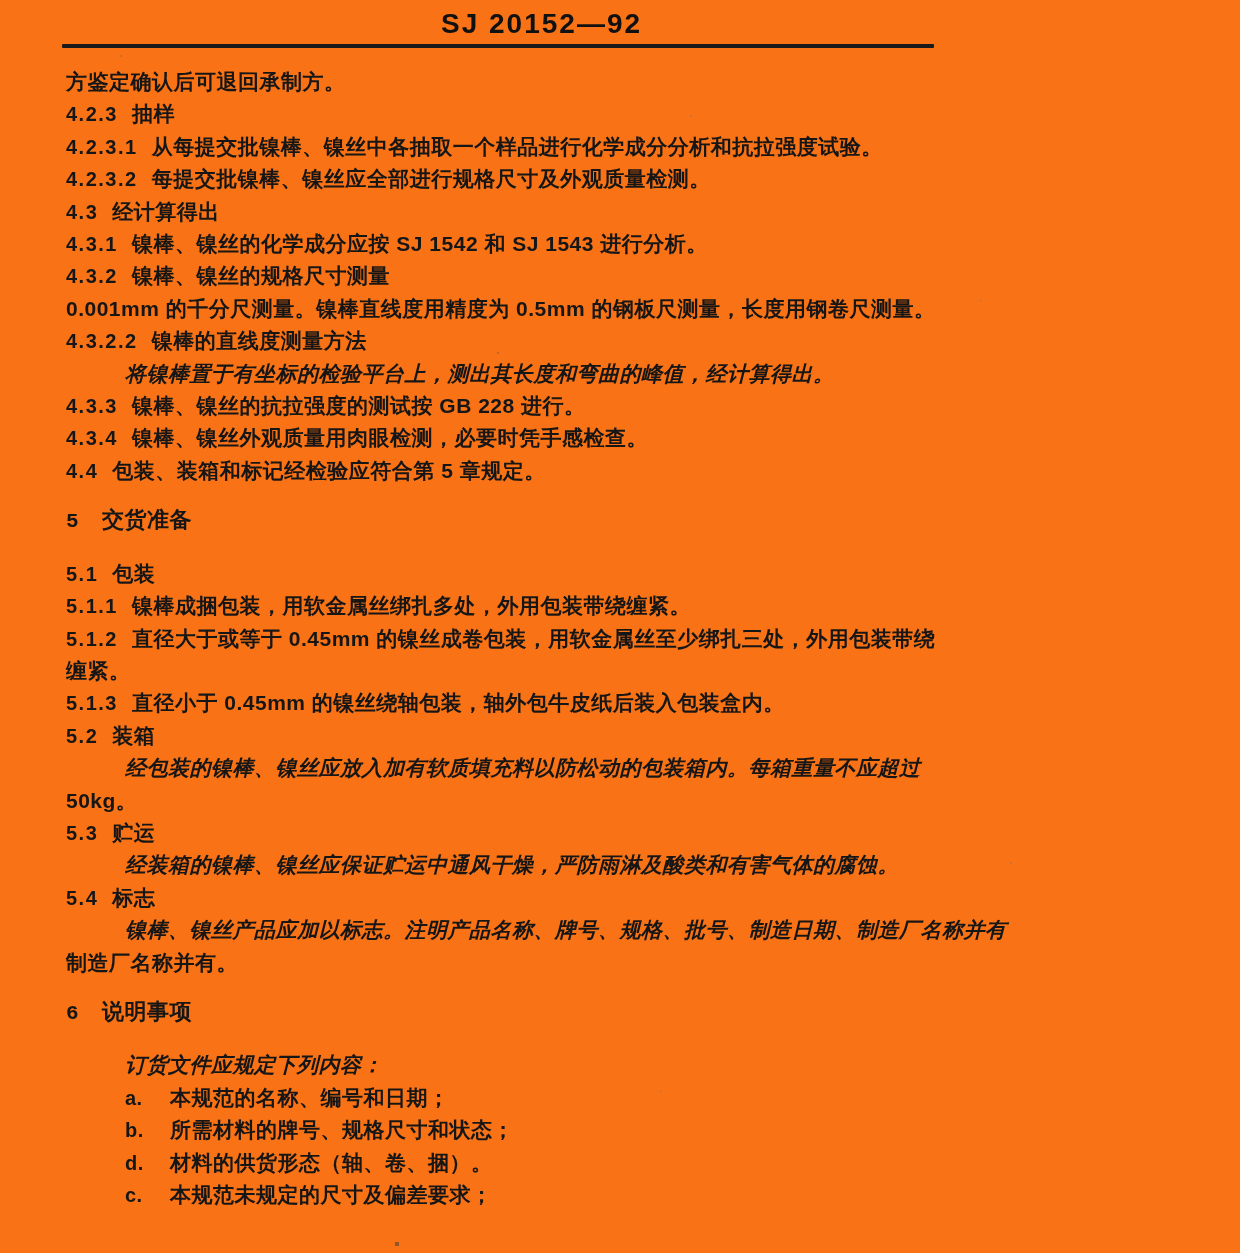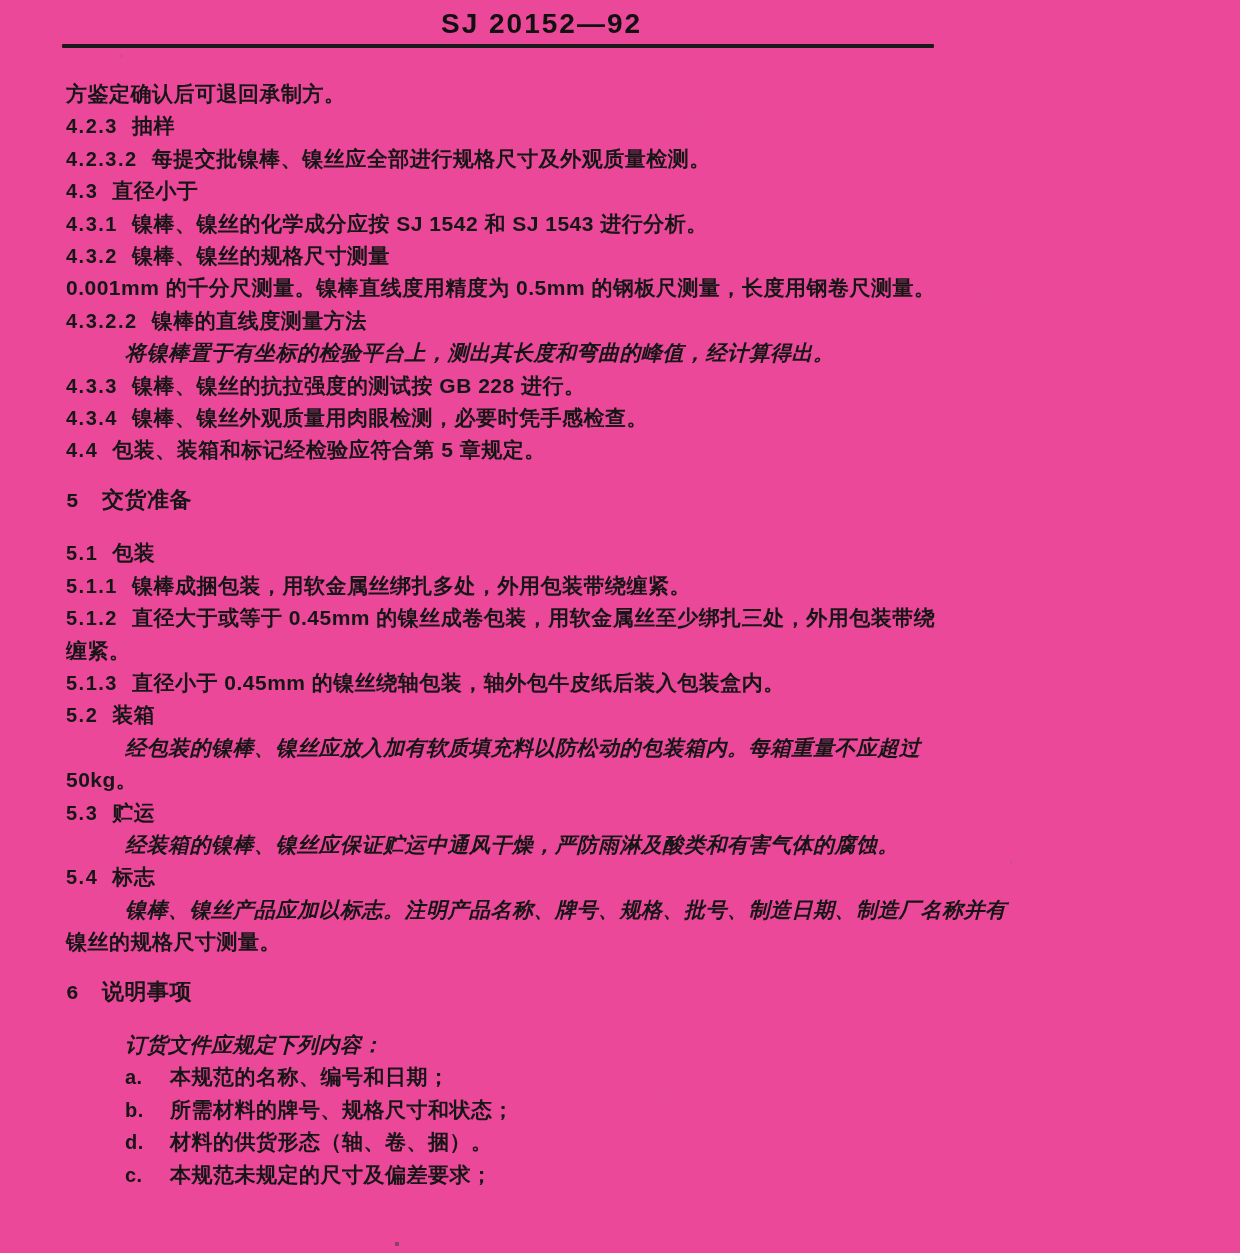--- a/index.html
+++ b/index.html
@@ -4,21 +4,21 @@
 <style>
   html, body { margin: 0; padding: 0; }
   body {
     width: 1240px; height: 1253px;
     background: #ffffff;
     font-family: "Liberation Sans", sans-serif;
   }
   .page {
     position: relative;
     width: 1240px; height: 1253px;
-    background: #ec4899;
+    background: #f97316;
     color: #161616;
     overflow: hidden;
   }
   
   .doc-number {
     position: absolute;
     top: 8px; left: 441px;
     font-size: 28px;
     font-weight: bold;
     letter-spacing: 2px;
@@ -28,21 +28,21 @@
   .header-rule {
     position: absolute;
     top: 44px; left: 62px;
     width: 872px; height: 4px;
     background: #1a1a1a;
     border-radius: 1px;
   }
   
   .doc-body {
     position: absolute;
-    top: 78px; left: 66px;
+    top: 66px; left: 66px;
     width: 1100px;
   }
   .line {
     font-size: 21px;
     line-height: 32.4px;
     font-weight: 600;
     white-space: nowrap;
     letter-spacing: 0.5px;
   }
   .line .num {
@@ -91,22 +91,23 @@
 <div class="page">
   <div class="specks"></div>
 
   <div class="doc-number">SJ 20152—92</div>
 
   <div class="header-rule"></div>
 
   <div class="doc-body" id="doc-body">
       <div class="line plain"><span class="txt">方鉴定确认后可退回承制方。</span></div>
       <div class="line clause"><span class="num">4.2.3</span><span class="txt">抽样</span></div>
+      <div class="line clause"><span class="num">4.2.3.1</span><span class="txt">从每提交批镍棒、镍丝中各抽取一个样品进行化学成分分析和抗拉强度试验。</span></div>
       <div class="line clause"><span class="num">4.2.3.2</span><span class="txt">每提交批镍棒、镍丝应全部进行规格尺寸及外观质量检测。</span></div>
-      <div class="line clause"><span class="num">4.3</span><span class="txt">直径小于</span></div>
+      <div class="line clause"><span class="num">4.3</span><span class="txt">经计算得出</span></div>
       <div class="line clause"><span class="num">4.3.1</span><span class="txt">镍棒、镍丝的化学成分应按 SJ 1542 和 SJ 1543 进行分析。</span></div>
       <div class="line clause"><span class="num">4.3.2</span><span class="txt">镍棒、镍丝的规格尺寸测量</span></div>
       <div class="line plain"><span class="txt">0.001mm 的千分尺测量。镍棒直线度用精度为 0.5mm 的钢板尺测量，长度用钢卷尺测量。</span></div>
       <div class="line clause"><span class="num">4.3.2.2</span><span class="txt">镍棒的直线度测量方法</span></div>
       <div class="line indent"><span class="txt">将镍棒置于有坐标的检验平台上，测出其长度和弯曲的峰值，经计算得出。</span></div>
       <div class="line clause"><span class="num">4.3.3</span><span class="txt">镍棒、镍丝的抗拉强度的测试按 GB 228 进行。</span></div>
       <div class="line clause"><span class="num">4.3.4</span><span class="txt">镍棒、镍丝外观质量用肉眼检测，必要时凭手感检查。</span></div>
       <div class="line clause"><span class="num">4.4</span><span class="txt">包装、装箱和标记经检验应符合第 5 章规定。</span></div>
       <div class="line heading"><span class="num">5</span><span class="txt">交货准备</span></div>
       <div class="line clause"><span class="num">5.1</span><span class="txt">包装</span></div>
@@ -114,21 +115,21 @@
       <div class="line clause"><span class="num">5.1.2</span><span class="txt">直径大于或等于 0.45mm 的镍丝成卷包装，用软金属丝至少绑扎三处，外用包装带绕</span></div>
       <div class="line plain"><span class="txt">缠紧。</span></div>
       <div class="line clause"><span class="num">5.1.3</span><span class="txt">直径小于 0.45mm 的镍丝绕轴包装，轴外包牛皮纸后装入包装盒内。</span></div>
       <div class="line clause"><span class="num">5.2</span><span class="txt">装箱</span></div>
       <div class="line indent"><span class="txt">经包装的镍棒、镍丝应放入加有软质填充料以防松动的包装箱内。每箱重量不应超过</span></div>
       <div class="line plain"><span class="txt">50kg。</span></div>
       <div class="line clause"><span class="num">5.3</span><span class="txt">贮运</span></div>
       <div class="line indent"><span class="txt">经装箱的镍棒、镍丝应保证贮运中通风干燥，严防雨淋及酸类和有害气体的腐蚀。</span></div>
       <div class="line clause"><span class="num">5.4</span><span class="txt">标志</span></div>
       <div class="line indent"><span class="txt">镍棒、镍丝产品应加以标志。注明产品名称、牌号、规格、批号、制造日期、制造厂名称并有</span></div>
-      <div class="line plain"><span class="txt">镍丝的规格尺寸测量。</span></div>
+      <div class="line plain"><span class="txt">制造厂名称并有。</span></div>
       <div class="line heading"><span class="num">6</span><span class="txt">说明事项</span></div>
       <div class="line indent"><span class="txt">订货文件应规定下列内容：</span></div>
       <div class="line list"><span class="list-label">a.</span><span class="txt">本规范的名称、编号和日期；</span></div>
       <div class="line list"><span class="list-label">b.</span><span class="txt">所需材料的牌号、规格尺寸和状态；</span></div>
       <div class="line list"><span class="list-label">d.</span><span class="txt">材料的供货形态（轴、卷、捆）。</span></div>
       <div class="line list"><span class="list-label">c.</span><span class="txt">本规范未规定的尺寸及偏差要求；</span></div>
     </div>
 </div>
 
 </body></html>

